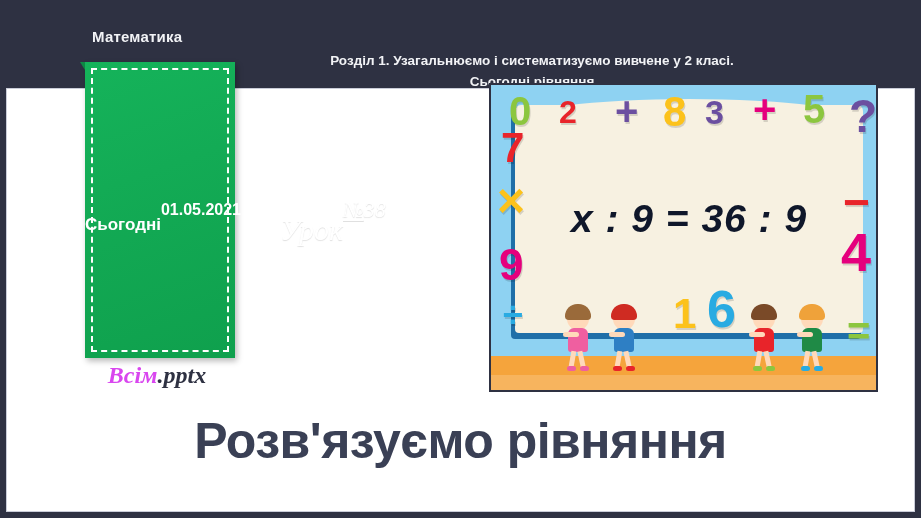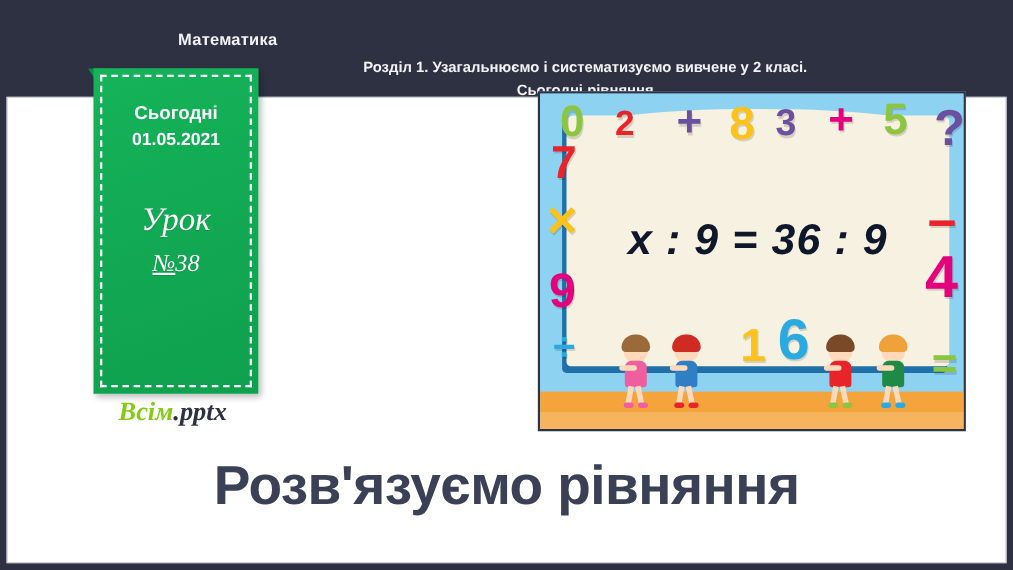--- a/index.html
+++ b/index.html
@@ -12,21 +12,20 @@
   .slide {
     position:relative;
     width:921px; height:518px;
     background:#2e3142;
   }
 
   
   .header { position:absolute; left:0; top:0; width:921px; height:88px; }
   .subject {
     position:absolute; left:92px; top:28px; width:230px;
-    text-align:center;
     color:#f2f3f6; font-size:15px; font-weight:bold;
     letter-spacing:.2px;
   }
   .chapter {
     position:absolute; left:262px; top:28px; width:540px;
     text-align:center;
     color:#f2f3f6; font-size:13.5px; font-weight:bold;
     line-height:21px;
     margin-top:22px;
   }
@@ -50,58 +49,59 @@
     position:absolute; left:5px; top:0; width:150px; height:296px;
     background:linear-gradient(160deg,#15b35a 0%,#13ab55 38%,#0fa04d 100%);
     box-shadow:2px 3px 6px rgba(0,0,0,.28);
   }
   .card-dash {
     position:absolute; left:6px; top:6px; right:6px; bottom:6px;
     border:2px dashed #ffffff;
   }
   .card-inner {
     position:absolute; left:0; top:0; width:100%; height:100%;
-    display:flex; flex-direction:column; align-items:center;
+    display:flex; flex-direction:row; align-items:center;
   }
   .today {
     margin-top:28px;
     color:#fff; font-size:17px; font-weight:bold; line-height:25px;
     text-align:center;
   }
   .date {
     color:#fff; font-size:16px; font-weight:bold; line-height:26px;
     text-align:center;
   }
   .lesson {
     margin-top:40px;
     color:#ffffff;
     font-family:"Liberation Serif", serif;
     font-style:italic;
     font-size:30px; line-height:38px;
     text-align:center;
     text-shadow:0 1px 1px rgba(0,0,0,.12);
+    margin-left:39px;
   }
   .lesson-num {
     color:#ffffff;
     font-family:"Liberation Serif", serif;
     font-style:italic;
     font-size:22px; line-height:40px;
     text-align:left;
     text-shadow:0 1px 1px rgba(0,0,0,.12);
   }
   .lesson-num .no { text-decoration:underline; }
 
   
   .brand { position:absolute; left:62px; top:362px; width:190px; text-align:center; }
   .brand-main {
     font-family:"Liberation Serif", serif;
     font-style:italic; font-weight:bold;
     font-size:24px; line-height:26px; white-space:nowrap;
   }
-  .brand-main .g { color:#84cc16; }
+  .brand-main .g { color:#d946ef; }
   .brand-main .d { color:#2e3142; }
   .brand-sub {
     font-family:"Liberation Serif", serif;
     font-style:italic; font-weight:bold;
     font-size:10px; color:#2e3142; letter-spacing:.3px;
     margin-top:1px;
   }
 
   
   .picture {

